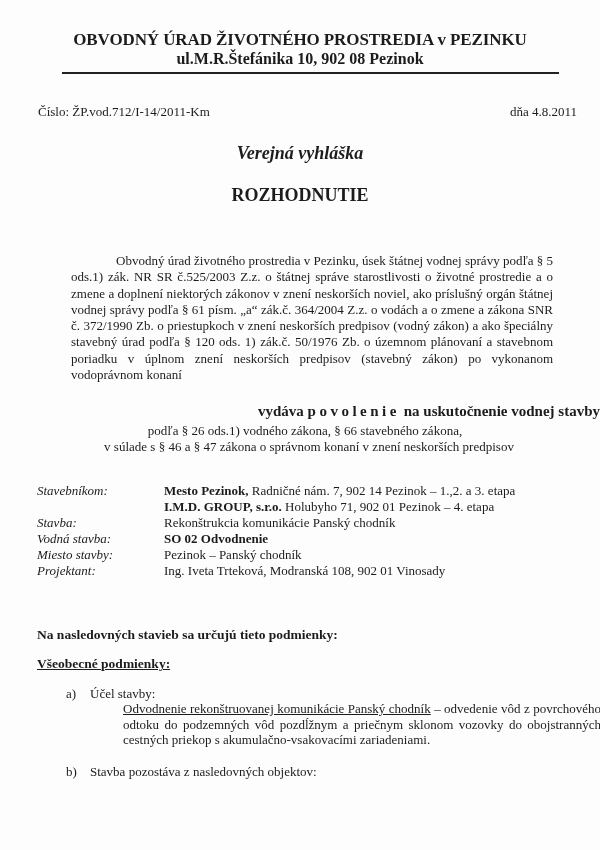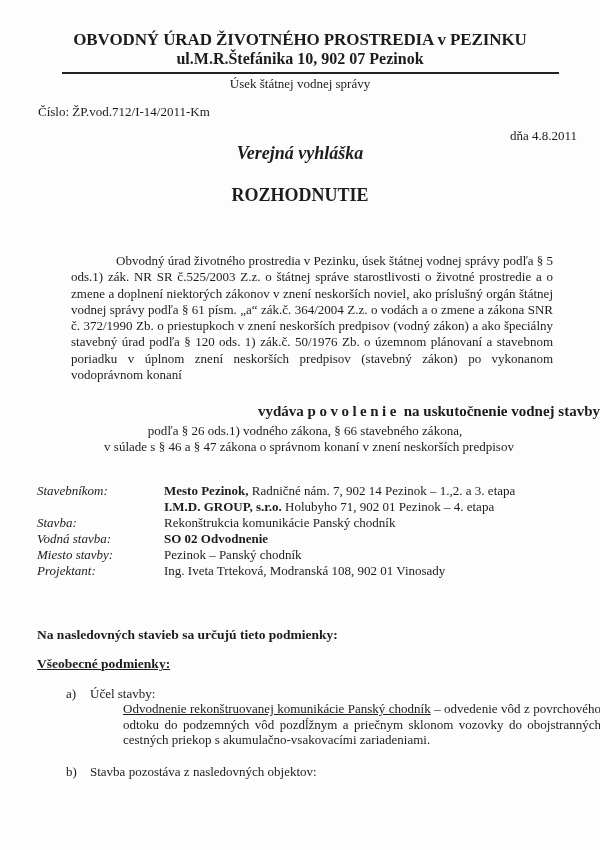--- a/index.html
+++ b/index.html
@@ -12,21 +12,21 @@
   }
   .page { position: absolute; left: 0; top: 0; width: 600px; height: 826px; }
   .abs { position: absolute; white-space: nowrap; }
 
   .hdr1 { left: 0; width: 600px; text-align: center; top: 30px; font-size: 17px; font-weight: bold; letter-spacing: -0.1px; }
   .hdr2 { left: 0; width: 600px; text-align: center; top: 50px; font-size: 16px; font-weight: bold; }
   .rule { left: 62px; width: 497px; top: 72px; height: 2px; background: #222; }
   .hdr3 { left: 0; width: 600px; text-align: center; top: 76px; font-size: 13px; }
 
   .cislo { left: 38px; top: 104px; font-size: 13px; }
-  .datum { left: 510px; top: 104px; font-size: 13px; margin-top: 24px; }
+  .datum { left: 510px; top: 104px; font-size: 13px; }
 
   .vv { left: 0; width: 600px; text-align: center; top: 143px; font-size: 18px; font-style: italic; font-weight: bold; }
   .rozh { left: 0; width: 600px; text-align: center; top: 185px; font-size: 18px; font-weight: bold; }
 
   .para { left: 58px; width: 508px; top: 240px; font-size: 13px; line-height: 16.3px; text-align: justify; white-space: normal; }
   .para p { margin: 13px; text-indent: 45px; }
 
   .vyd { left: 0; width: 600px; text-align: right; top: 403px; font-size: 15px; font-weight: bold; }
   .vyd .sp { letter-spacing: 3.5px; }
   .vyd2 { left: 0; width: 600px; text-align: center; top: 423px; font-size: 13px; padding-left: 10px; box-sizing: border-box; }
@@ -43,23 +43,22 @@
   .item-text { left: 90px; font-size: 13px; }
   .item-body { left: 90px; top: 701px; width: 478px; font-size: 13px; line-height: 15.5px; white-space: normal; text-align: justify; margin-left: 33px; }
   .item-body .u { text-decoration: underline; }
 </style>
 </head>
 <body>
 
 <div class="page">
 
   <div class="abs hdr1">OBVODNÝ ÚRAD  ŽIVOTNÉHO PROSTREDIA v PEZINKU</div>
-  <div class="abs hdr2">ul.M.R.Štefánika 10, 902 07 Pezinok</div>
+  <div class="abs hdr2">ul.M.R.Štefánika 10, 902 08 Pezinok</div>
   <div class="abs rule"></div>
-  <div class="abs hdr3">Úsek štátnej vodnej správy</div>
 
   <div class="abs cislo">Číslo: ŽP.vod.712/I-14/2011-Km</div>
   <div class="abs datum">dňa 4.8.2011</div>
 
   <div class="abs rozh">ROZHODNUTIE</div>
   <div class="abs vv">Verejná vyhláška</div>
 
   <div class="abs para">
     <p>Obvodný úrad životného prostredia v Pezinku, úsek štátnej vodnej správy podľa § 5 ods.1) zák. NR SR č.525/2003 Z.z. o štátnej správe starostlivosti o životné prostredie a o zmene a doplnení niektorých zákonov v znení neskorších noviel,  ako príslušný orgán štátnej vodnej správy podľa § 61 písm. „a“  zák.č. 364/2004 Z.z. o vodách a o zmene a zákona SNR č. 372/1990 Zb. o priestupkoch v znení neskorších predpisov (vodný zákon) a ako špeciálny stavebný úrad podľa § 120 ods. 1) zák.č. 50/1976 Zb. o územnom plánovaní a stavebnom poriadku v úplnom znení neskorších predpisov (stavebný zákon) po vykonanom vodoprávnom konaní</p>
   </div>

